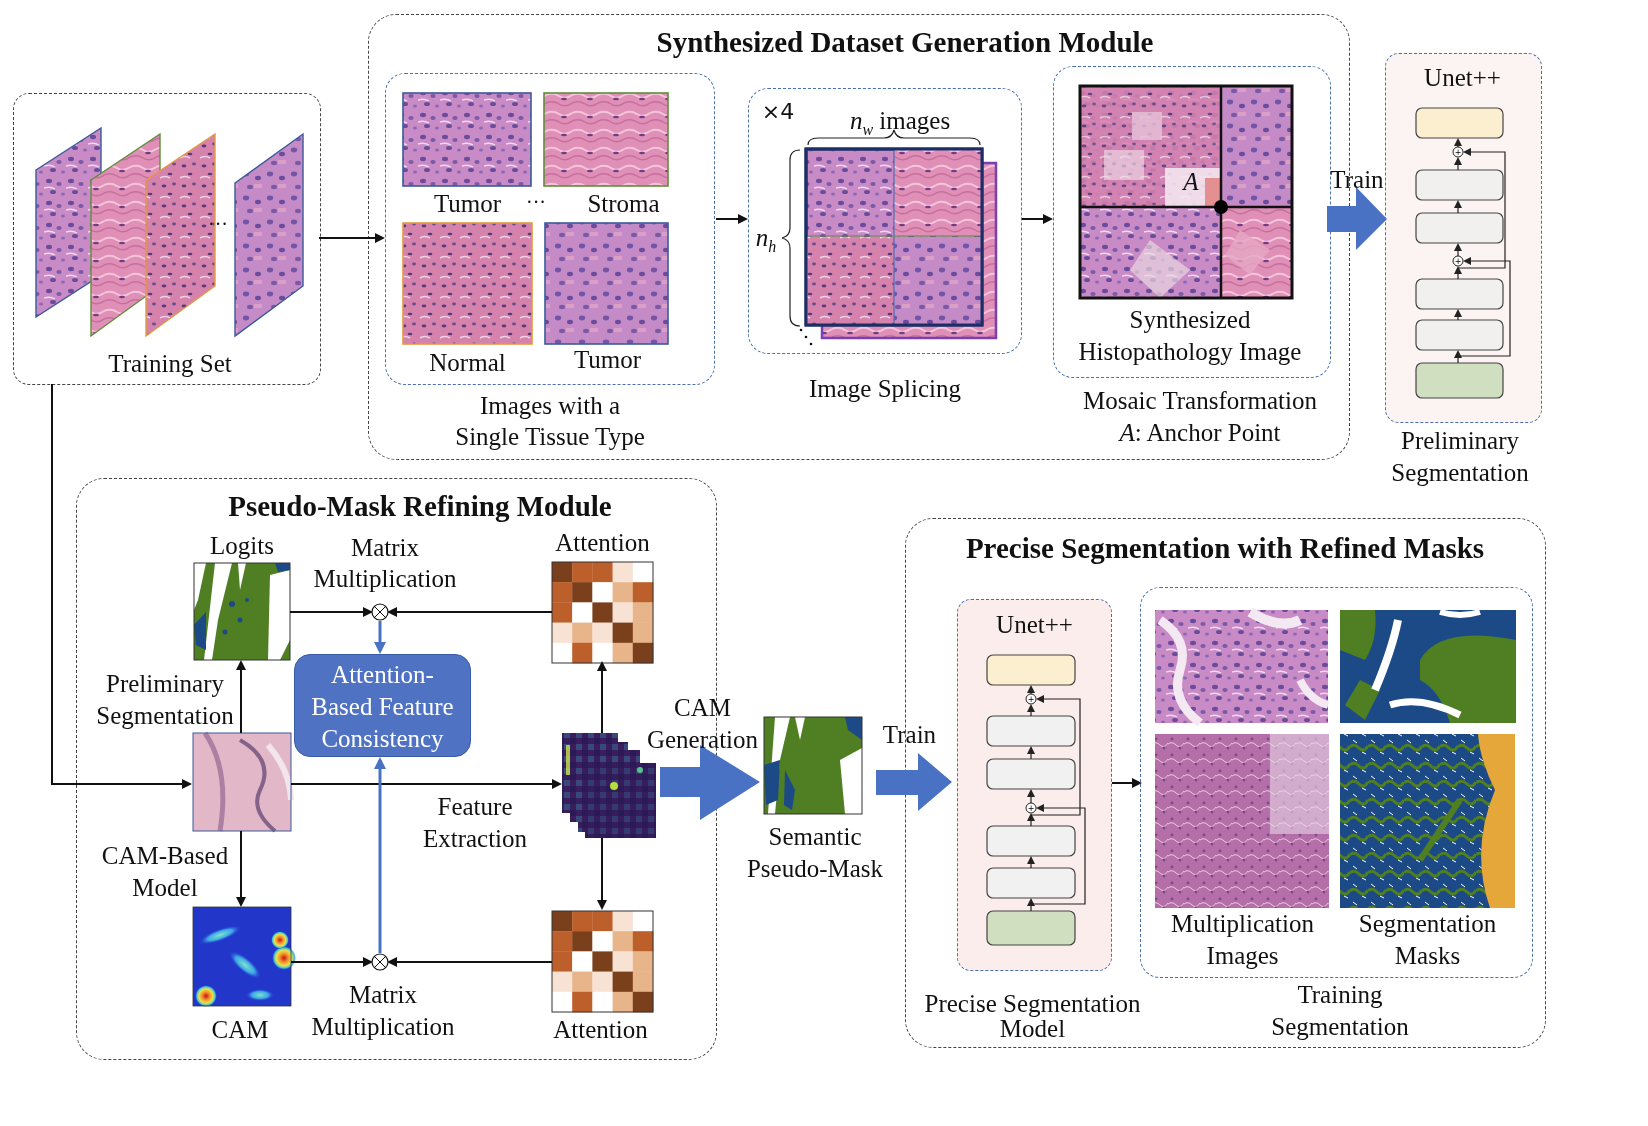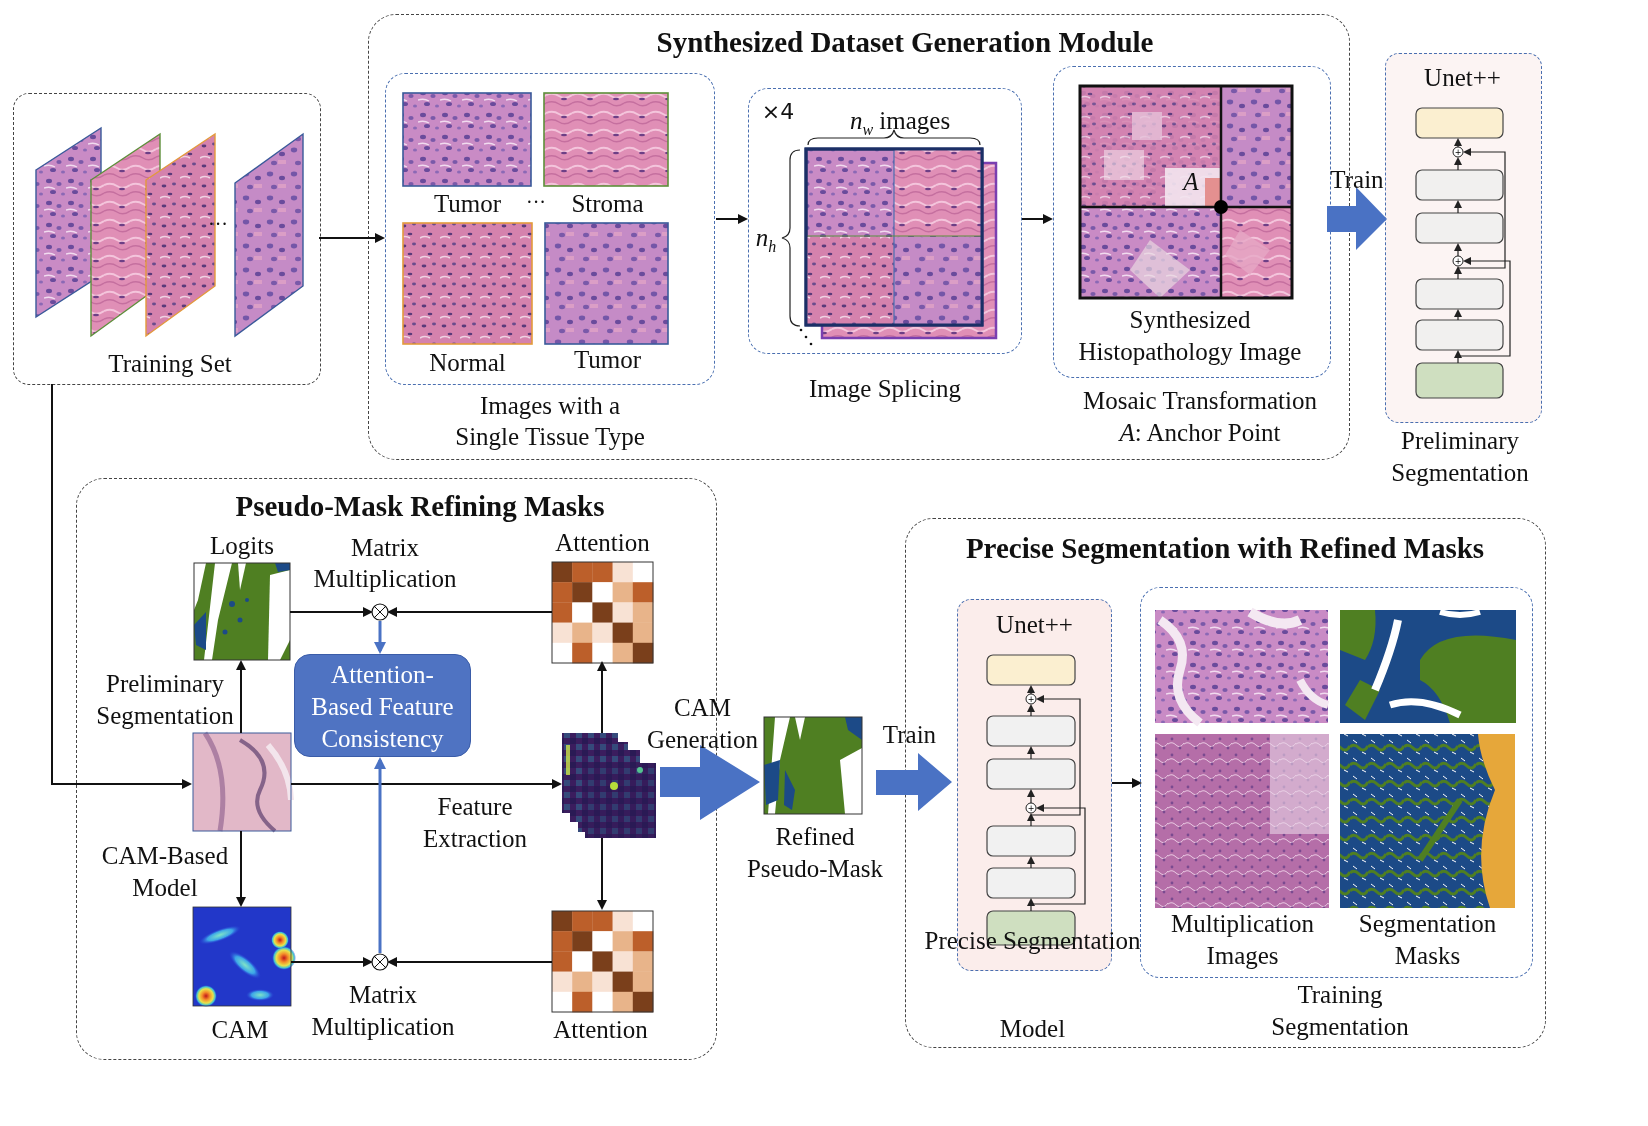--- a/index.html
+++ b/index.html
@@ -84,21 +84,21 @@
     </marker>
   </defs>
 </svg>
 
 <div class="module" style="left:13px;top:93px;width:306px;height:290px;border-radius:16px;"></div>
 <div class="module" style="left:368px;top:14px;width:980px;height:444px;"></div>
 <div class="module" style="left:76px;top:478px;width:639px;height:580px;"></div>
 <div class="module" style="left:905px;top:518px;width:639px;height:528px;"></div>
 
 <div class="title" style="left:560px;top:26px;width:690px;">Synthesized Dataset Generation Module</div>
-<div class="title" style="left:150px;top:490px;width:540px;">Pseudo-Mask Refining Masks</div>
+<div class="title" style="left:150px;top:490px;width:540px;">Pseudo-Mask Refining Module</div>
 <div class="title" style="left:920px;top:532px;width:610px;">Precise Segmentation with Refined Masks</div>
 
 <div class="sub" style="left:385px;top:73px;width:328px;height:310px;"></div>
 <div class="sub" style="left:748px;top:88px;width:272px;height:264px;"></div>
 <div class="sub" style="left:1053px;top:66px;width:276px;height:310px;"></div>
 <div class="sub" style="left:1385px;top:53px;width:155px;height:368px;border-radius:14px;background:#fcf4f3;"></div>
 <div class="sub" style="left:957px;top:599px;width:153px;height:370px;border-radius:14px;background:#fbedeb;"></div>
 <div class="sub" style="left:1140px;top:587px;width:391px;height:389px;"></div>
 
 <svg class="overlay" width="1648" height="1126">
@@ -365,21 +365,21 @@
     <path d="M1478 734 L1515 734 L1515 908 L1490 908 Q1470 850 1495 790 Q1480 760 1478 734 Z" fill="#e6a73a"></path>
     <path d="M1420 860 Q1440 830 1460 800" stroke="#4f7f22" stroke-width="6" fill="none"></path>
   </g>
 </svg>
 
 <div class="lbl" style="left:60px;top:348px;width:220px;">Training Set</div>
 <div class="lbl" style="left:198px;top:208px;width:40px;font-size:20px;">···</div>
 
 <div class="lbl" style="left:410px;top:188px;width:115px;">Tumor</div>
 <div class="lbl" style="left:522px;top:186px;width:28px;font-size:20px;">···</div>
-<div class="lbl" style="left:550px;top:188px;width:115px;">Stroma</div>
+<div class="lbl" style="left:566px;top:188px;width:115px;">Stroma</div>
 <div class="lbl" style="left:410px;top:347px;width:115px;">Normal</div>
 <div class="lbl" style="left:550px;top:344px;width:115px;">Tumor</div>
 <div class="lbl" style="left:400px;top:390px;width:300px;">Images with a</div>
 <div class="lbl" style="left:400px;top:421px;width:300px;">Single Tissue Type</div>
 
 <div class="lbl" style="left:758px;top:96px;width:40px;font-family:'DejaVu Sans',sans-serif;font-size:22px;">×4</div>
 <div class="lbl" style="left:830px;top:96px;width:140px;margin-top:9px;">
   <i>n</i><sub style="font-style:italic;font-size:16px;">w</sub><span> images</span>
 </div>
 <div class="lbl" style="left:748px;top:222px;width:36px;">
@@ -417,25 +417,25 @@
 <div class="lbl" style="left:400px;top:823px;width:150px;">Extraction</div>
 <div class="lbl" style="left:90px;top:840px;width:150px;">CAM-Based</div>
 <div class="lbl" style="left:90px;top:872px;width:150px;">Model</div>
 <div class="lbl" style="left:190px;top:1014px;width:100px;">CAM</div>
 <div class="lbl" style="left:298px;top:979px;width:170px;">Matrix</div>
 <div class="lbl" style="left:298px;top:1011px;width:170px;">Multiplication</div>
 <div class="lbl" style="left:538px;top:1014px;width:125px;">Attention</div>
 
 <div class="lbl" style="left:640px;top:692px;width:125px;">CAM</div>
 <div class="lbl" style="left:640px;top:724px;width:125px;">Generation</div>
-<div class="lbl" style="left:740px;top:821px;width:150px;">Refined</div>
+<div class="lbl" style="left:740px;top:821px;width:150px;">Semantic</div>
 <div class="lbl" style="left:740px;top:853px;width:150px;">Pseudo-Mask</div>
 <div class="lbl" style="left:872px;top:719px;width:75px;">Train</div>
 
 <div class="lbl" style="left:972px;top:609px;width:125px;">Unet++</div>
-<div class="lbl" style="left:905px;top:925px;width:255px;font-family:Liberation Serif, serif;">Precise Segmentation</div>
+<div class="lbl" style="left:905px;top:988px;width:255px;font-family:Liberation Serif, serif;">Precise Segmentation</div>
 <div class="lbl" style="left:905px;top:1013px;width:255px;">Model</div>
 <div class="lbl" style="left:1150px;top:908px;width:185px;">Multiplication</div>
 <div class="lbl" style="left:1150px;top:940px;width:185px;">Images</div>
 <div class="lbl" style="left:1335px;top:908px;width:185px;">Segmentation</div>
 <div class="lbl" style="left:1335px;top:940px;width:185px;">Masks</div>
 <div class="lbl" style="left:1240px;top:979px;width:200px;">Training</div>
 <div class="lbl" style="left:1240px;top:1011px;width:200px;">Segmentation</div>
 
 </body></html>

